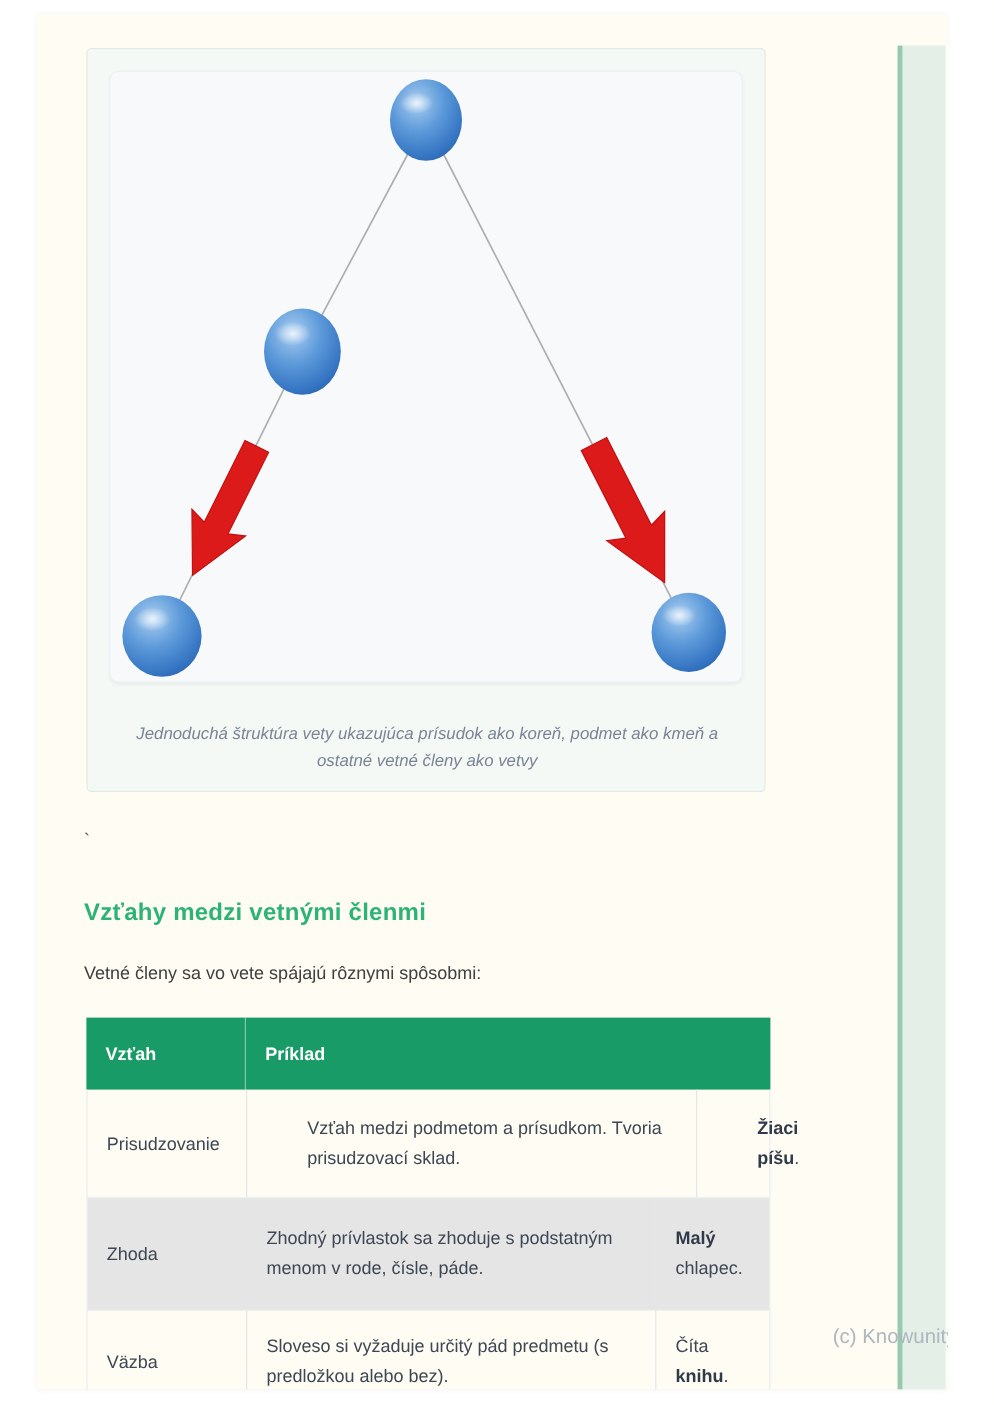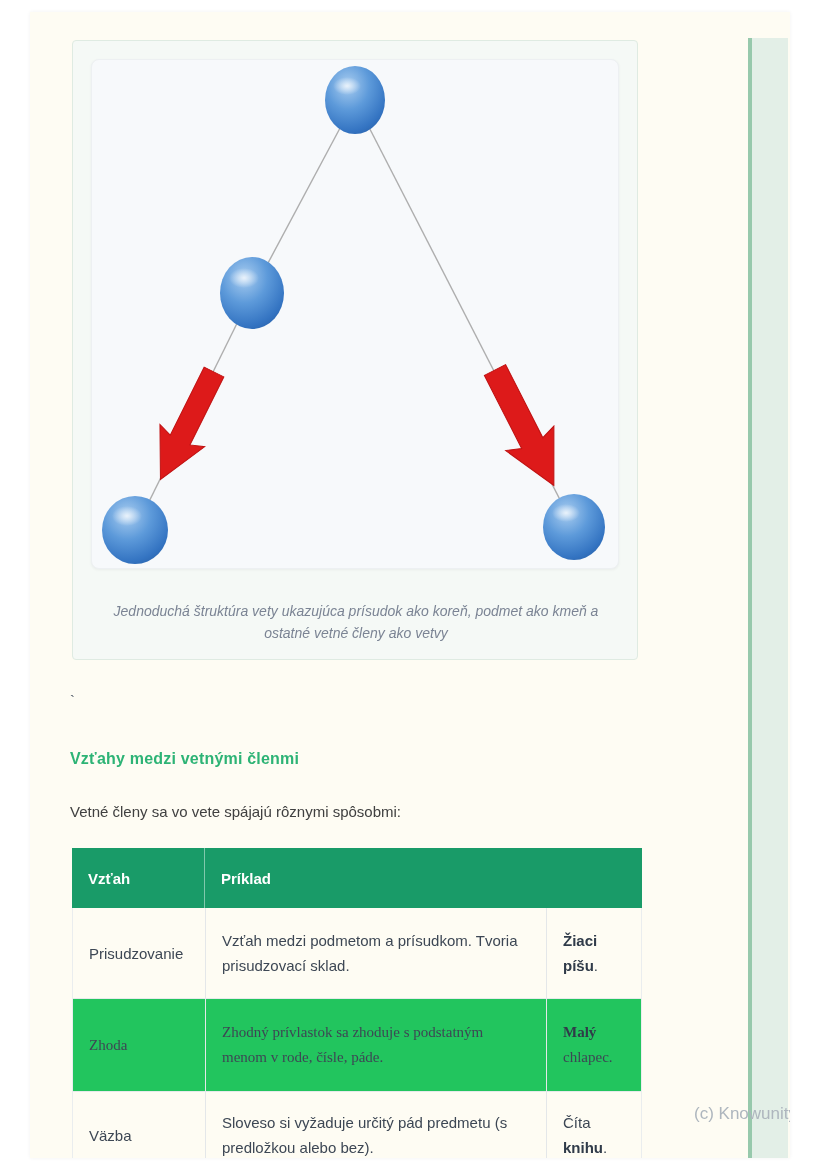--- a/index.html
+++ b/index.html
@@ -14,35 +14,35 @@
                  background:#f5f9f6; border:1px solid #dfebe2; border-radius:4px; }
   .figure-panel { position:absolute; left:18px; top:18px; width:528px; height:510px;
                   background:#f7f9fb; border:1px solid #edf0f2; border-radius:8px;
                   box-shadow:0 1px 3px rgba(0,0,0,0.05); overflow:hidden; }
   .figure-caption { position:absolute; left:38px; top:560px; width:490px;
                     text-align:center; font-style:italic; font-size:14px;
                     line-height:1.55; color:#7b8494; }
   
   .stray { position:absolute; left:40px; top:680px; font-size:15px; color:#4a5562; }
   
-  .heading { position:absolute; left:40px; top:738px; font-size:16px; font-weight:700;
+  .heading { position:absolute; left:40px; top:738px; font-size:20px; font-weight:700;
              color:#2db375; letter-spacing:0.2px; }
   .intro { position:absolute; left:40px; top:791px; font-size:15px; color:#404040; }
   
   .tbl { position:absolute; left:42px; top:836px; width:570px; font-size:15px; color:#3d4754; }
   .tr { display:grid; grid-template-columns:133px 341px 96px; }
   .tr-head { background:#199b68; color:#ffffff; height:60px; }
   .th { display:flex; align-items:center; padding:0 16px; font-weight:700; }
   .th:not(:last-child) { border-right:1px solid rgba(255,255,255,0.45); }
   .tbl-body { border:1px solid #eaedee; border-top:none; }
   .td { display:flex; flex-direction:column; justify-content:center;
         padding:10px 16px; line-height:25px; }
   .td:not(:last-child) { border-right:1px solid #e4e7e9; }
-  .r1 { height:90px; }
-  .r2 { height:94px; background:#22c55e; border-top:1px solid #e7eaeb; border-bottom:1px solid #e7eaeb;font-family:Liberation Serif, serif; }
+  .r1 { height:90px;gap:34px; }
+  .r2 { height:94px; background:#e5e5e5; border-top:1px solid #e7eaeb; border-bottom:1px solid #e7eaeb; }
   .r3 { height:86px; }
   .td b { font-weight:700; color:#303b49; }
   
   .watermark { position:absolute; left:664px; top:1092px; font-size:17px;
                color:#aeb6be; z-index:5; white-space:nowrap; }
 </style>
 </head>
 <body>
 
 <div class="page">

